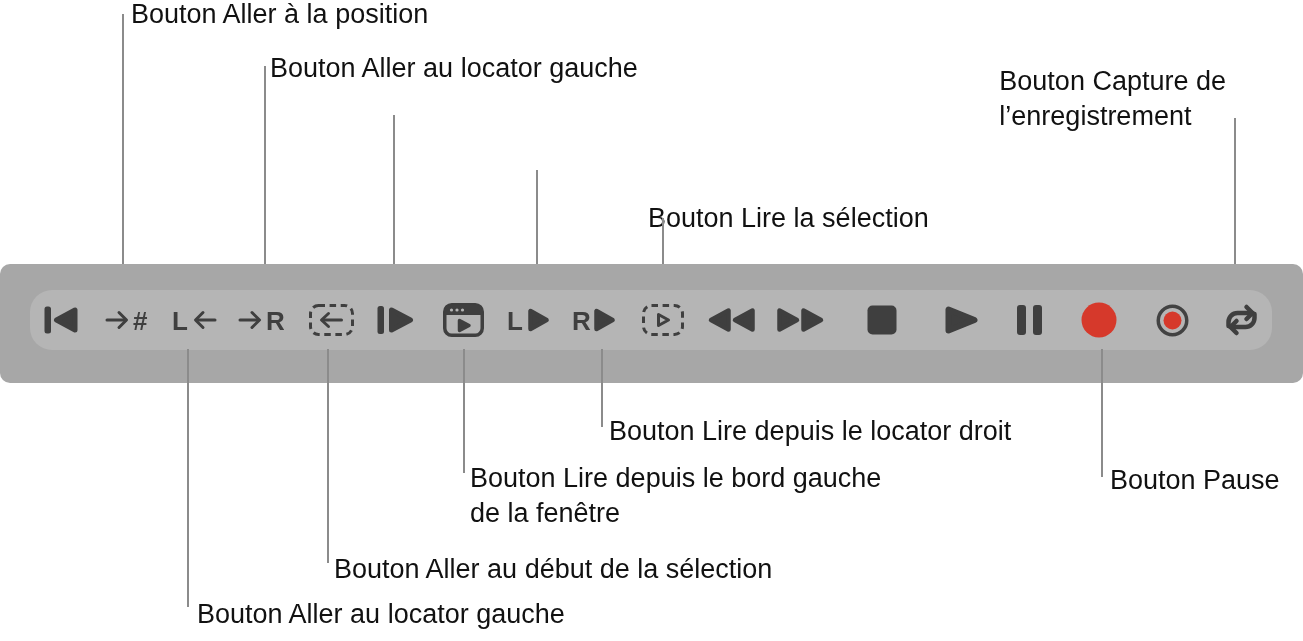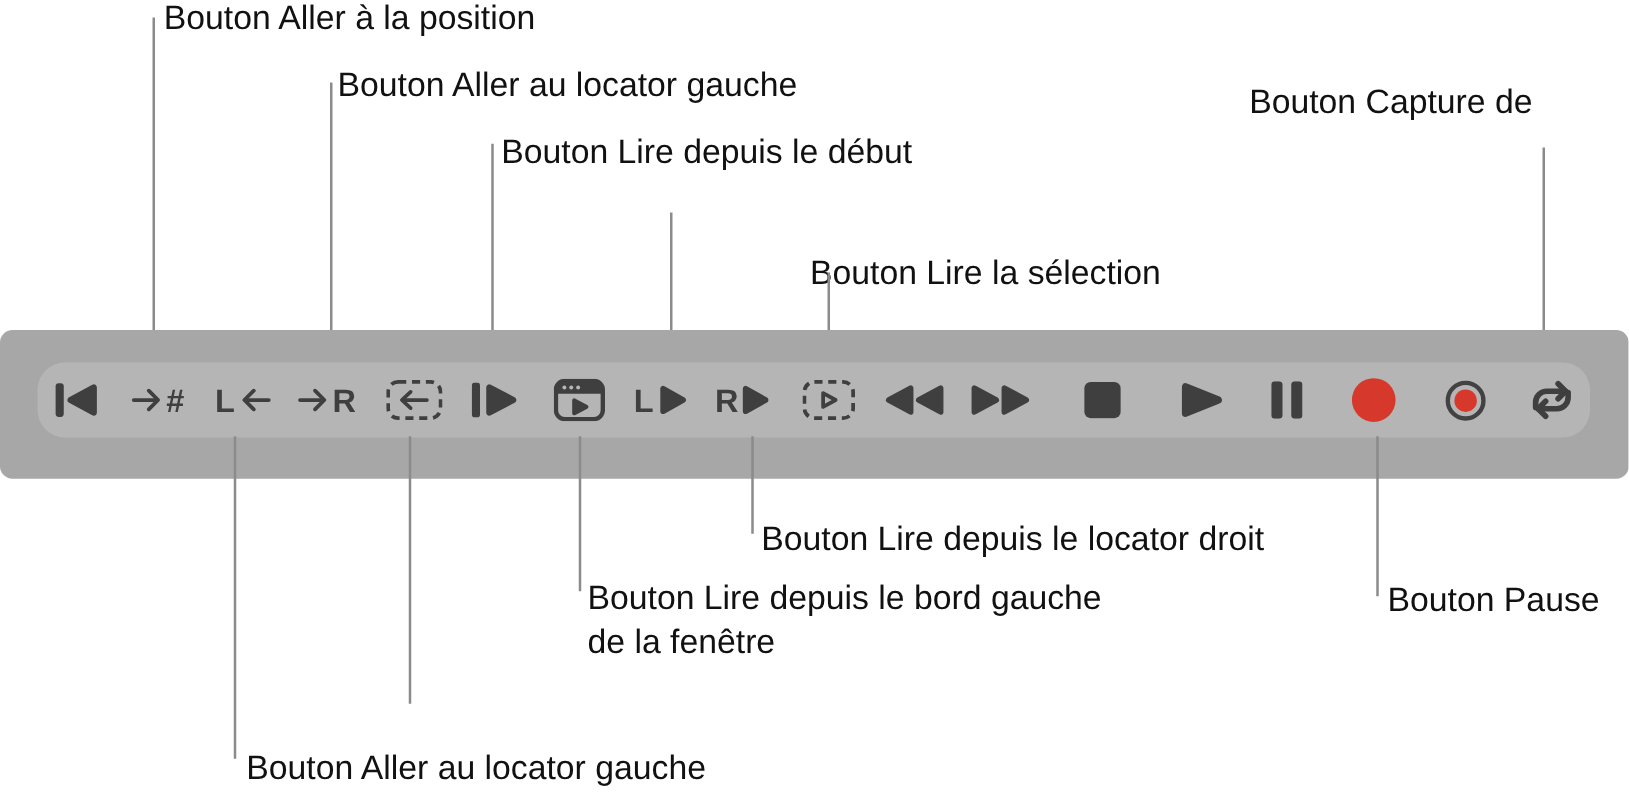--- a/index.html
+++ b/index.html
@@ -24,24 +24,24 @@
 
   svg text { font-family:"Liberation Sans", sans-serif; }
 </style>
 </head>
 <body>
 
 <div class="stage">
 
   <div class="lbl" style="left:131px; top:-3px">Bouton Aller à la position</div>
   <div class="lbl" style="left:270px; top:51px">Bouton Aller au locator gauche</div>
-  <div class="lbl" style="left:401px; top:104px">Bouton Lire depuis le début</div>
   <div class="lbl" style="left:648px; top:201px">Bouton Lire la sélection</div>
   <div class="lbl two right" style="right:77px; top:64px">
     <div>Bouton Capture de</div>
+    <div>l’enregistrement</div>
   </div>
 
   <div class="line" style="left:122px;  top:14px;  height:277px"></div>
   <div class="line" style="left:264px;  top:66px;  height:225px"></div>
   <div class="line" style="left:393px;  top:115px; height:176px"></div>
   <div class="line" style="left:536px;  top:170px; height:121px"></div>
   <div class="line" style="left:662px;  top:218px; height:73px"></div>
   <div class="line" style="left:1234px; top:118px; height:173px"></div>
 
   <div class="band">
@@ -187,16 +187,17 @@
   <div class="line" style="left:327px;  top:349px; height:214px"></div>
   <div class="line" style="left:463px;  top:349px; height:124px"></div>
   <div class="line" style="left:601px;  top:349px; height:78px"></div>
   <div class="line" style="left:1101px; top:349px; height:128px"></div>
 
   <div class="lbl two" style="left:470px; top:461px">
     <div>Bouton Lire depuis le bord gauche</div>
     <div>de la fenêtre</div>
   </div>
   <div class="lbl" style="left:609px; top:414px">Bouton Lire depuis le locator droit</div>
+  <div class="lbl" style="left:334px; top:552px">Bouton Aller au début de la sélection</div>
   <div class="lbl" style="left:1110px; top:463px">Bouton Pause</div>
   <div class="lbl" style="left:197px; top:597px">Bouton Aller au locator gauche</div>
 
 </div>
 
 </body></html>

